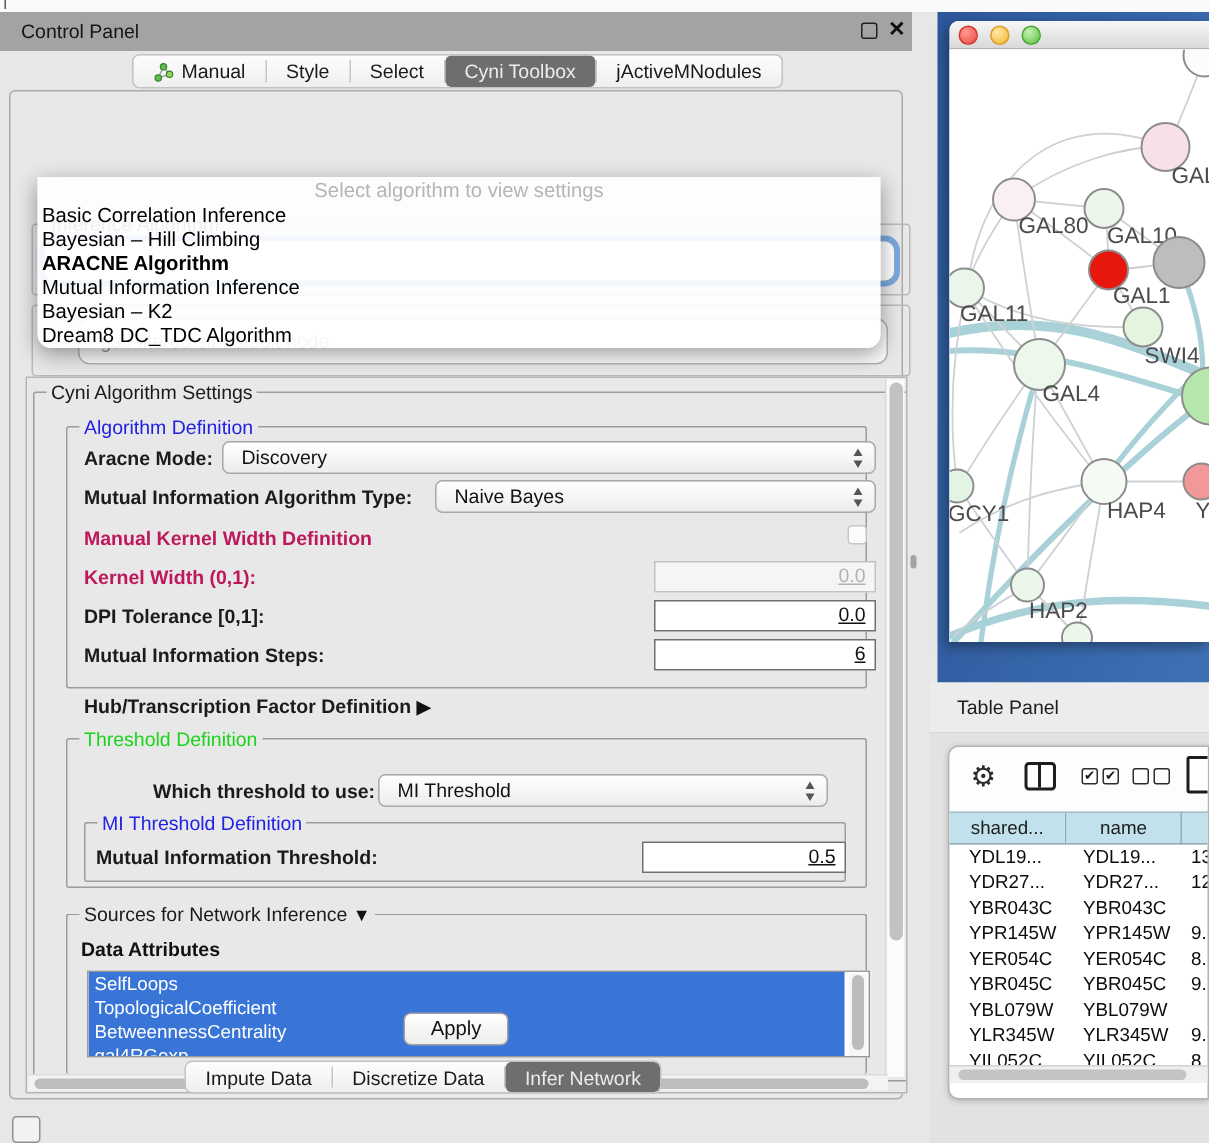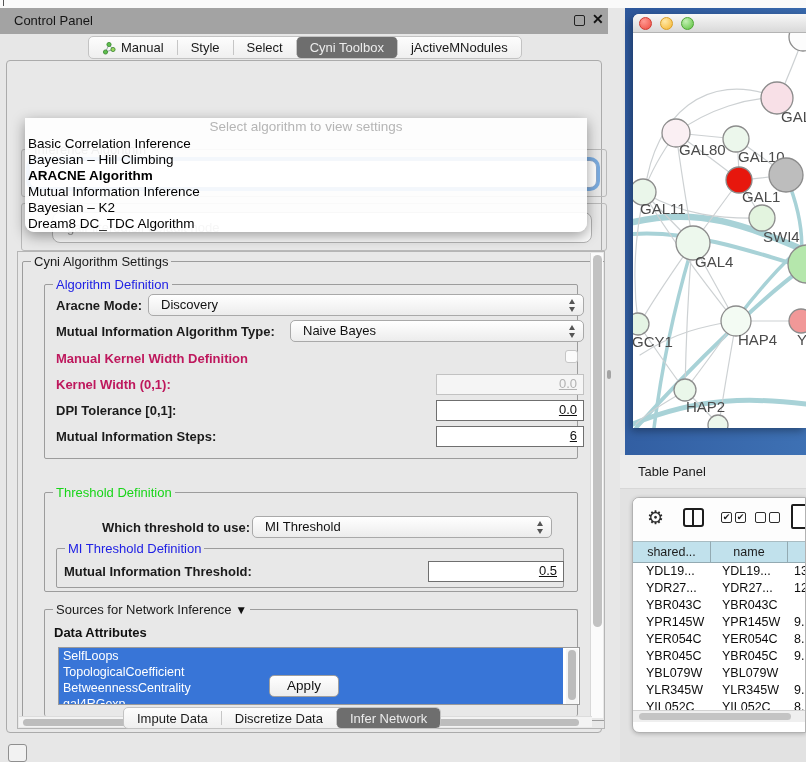--- a/index.html
+++ b/index.html
@@ -202,20 +202,24 @@
       </div>
       <span class="flabel disabled" style="left:38px; top:99px;">Manual Kernel Width Definition</span>
       <span class="cbox" style="left:547px; top:98px;"></span>
       <span class="flabel disabled" style="left:38px; top:125px;">Kernel Width (0,1):</span>
       <div class="numfield disabled" style="left:418px; top:122px; width:148px;">0.0</div>
       <span class="flabel" style="left:38px; top:151px;">DPI Tolerance [0,1]:</span>
       <div class="numfield" style="left:418px; top:148px; width:148px;">0.0</div>
       <span class="flabel" style="left:38px; top:177px;">Mutual Information Steps:</span>
       <div class="numfield" style="left:418px; top:174px; width:148px;">6</div>
 
+      <span class="flabel" style="left:38px; top:211px;">
+        <span>Hub/Transcription Factor Definition</span>
+        <span class="arrow">▶</span>
+      </span>
 
       <div id="gb-threshold" class="groupbox">
         <span class="gb-label gb-green">Threshold Definition</span>
       </div>
       <span class="flabel" style="left:84px; top:268px;">Which threshold to use:</span>
       <div class="combo" style="left:234px; top:264px; width:300px;">
         <span>MI Threshold</span>
         <span class="spin"></span>
       </div>
       <div id="gb-midef" class="groupbox">

